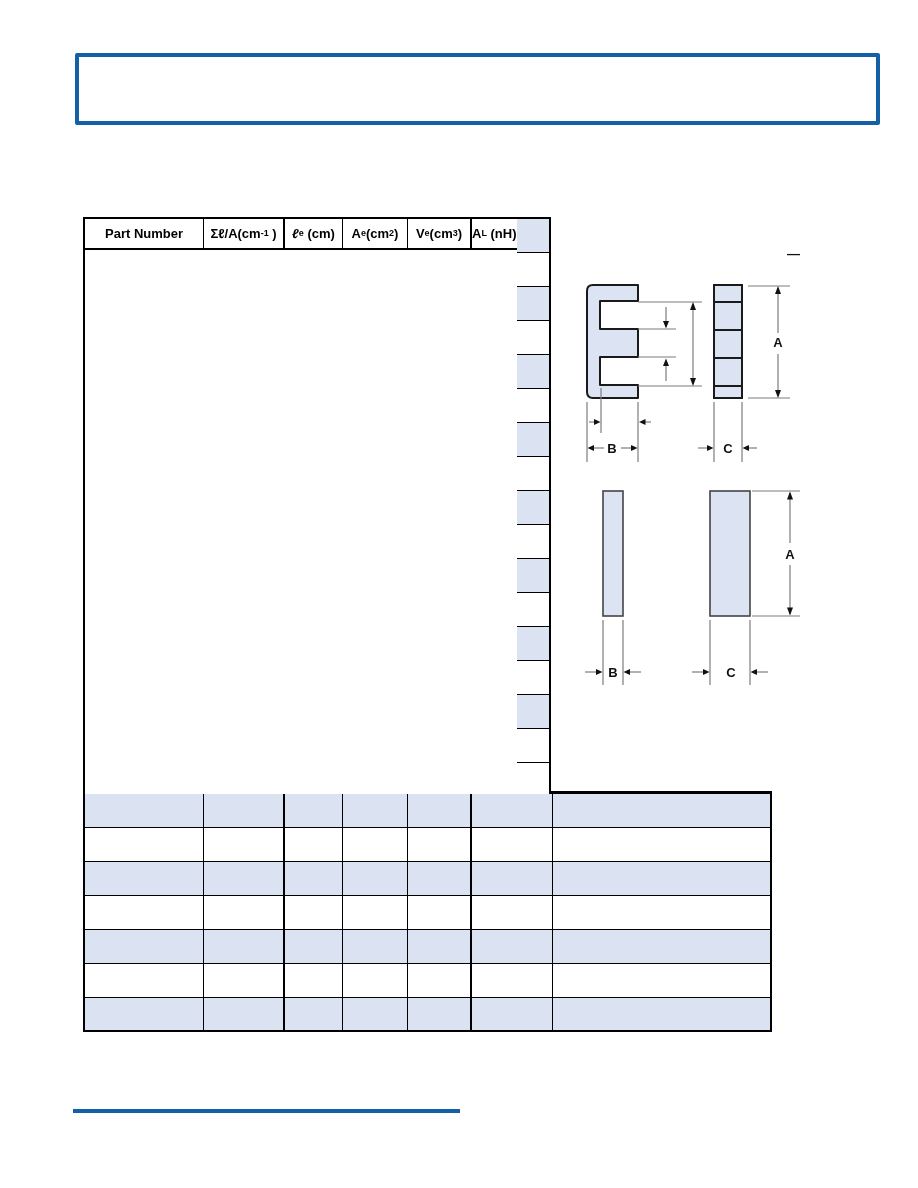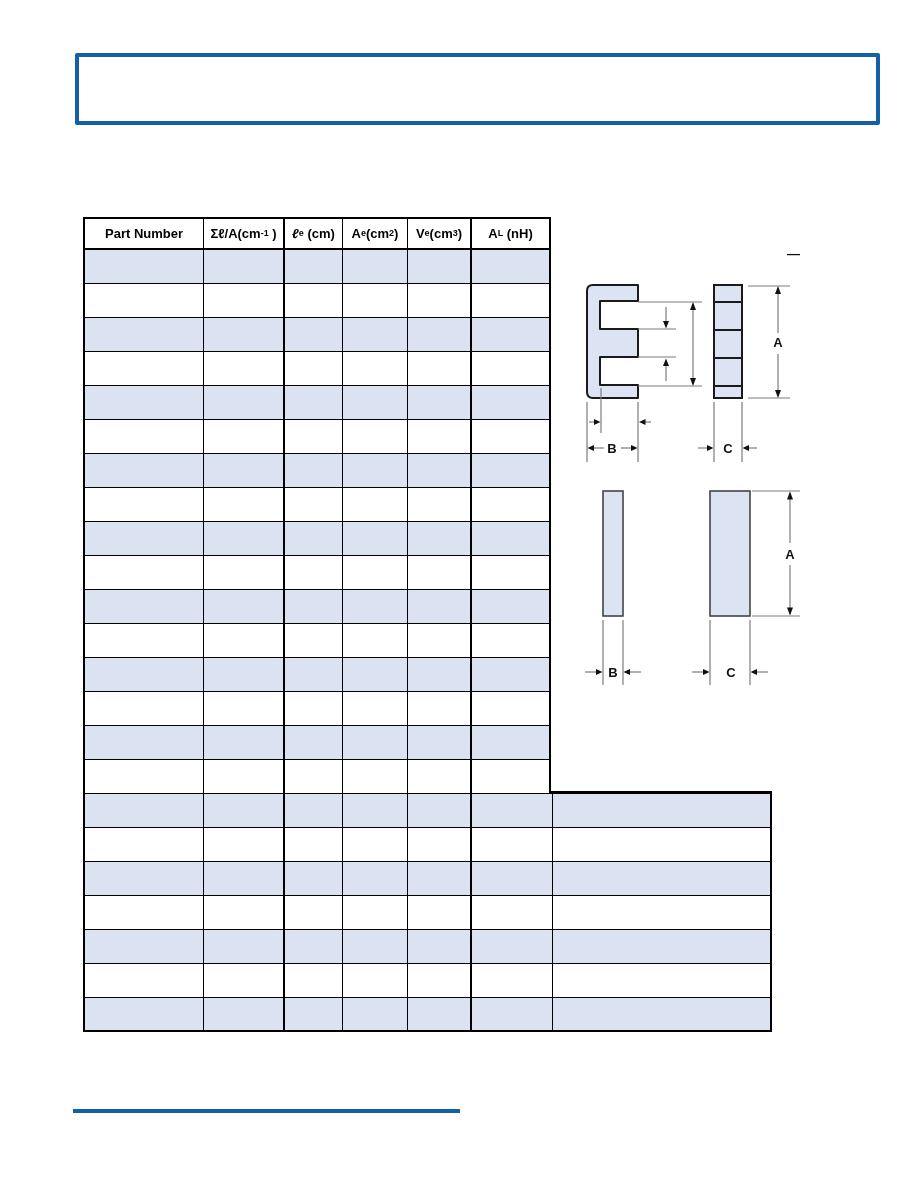--- a/index.html
+++ b/index.html
@@ -9,21 +9,21 @@
   }
   
   .frame-box{
     position:absolute;left:75px;top:53px;width:805px;height:72px;
     border:4px solid #1360a6;border-radius:2px;box-sizing:border-box;background:#ffffff;
   }
   
   .tbl-upper{
     position:absolute;left:83px;top:217px;width:468px;height:577px;
     border:2px solid #000;border-bottom:none;box-sizing:border-box;
-    display:flex;flex-direction:column;overflow:hidden;background:#fff;
+    display:flex;flex-direction:row;overflow:hidden;background:#fff;
   }
   .tbl-lower{
     position:absolute;left:83px;top:794px;width:689px;height:238px;
     border:2px solid #000;border-top:none;box-sizing:border-box;
     display:flex;flex-direction:column;overflow:hidden;background:#fff;
   }
   .ext-top-border{
     position:absolute;left:551px;top:791px;width:221px;height:3px;background:#000;
   }
   .row{display:flex;height:34px;min-height:0;border-bottom:1px solid #000;box-sizing:border-box;background:#ffffff;}

